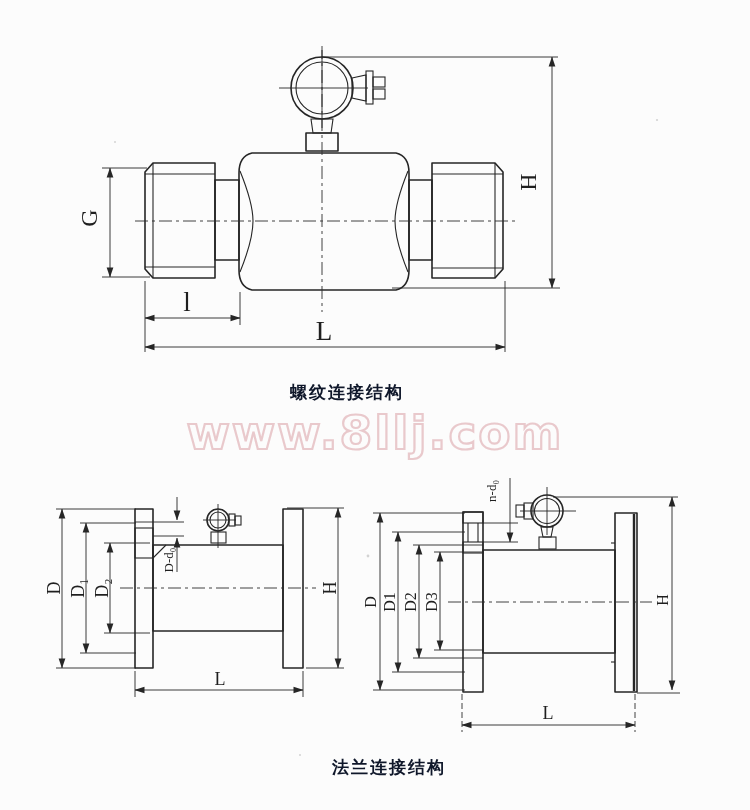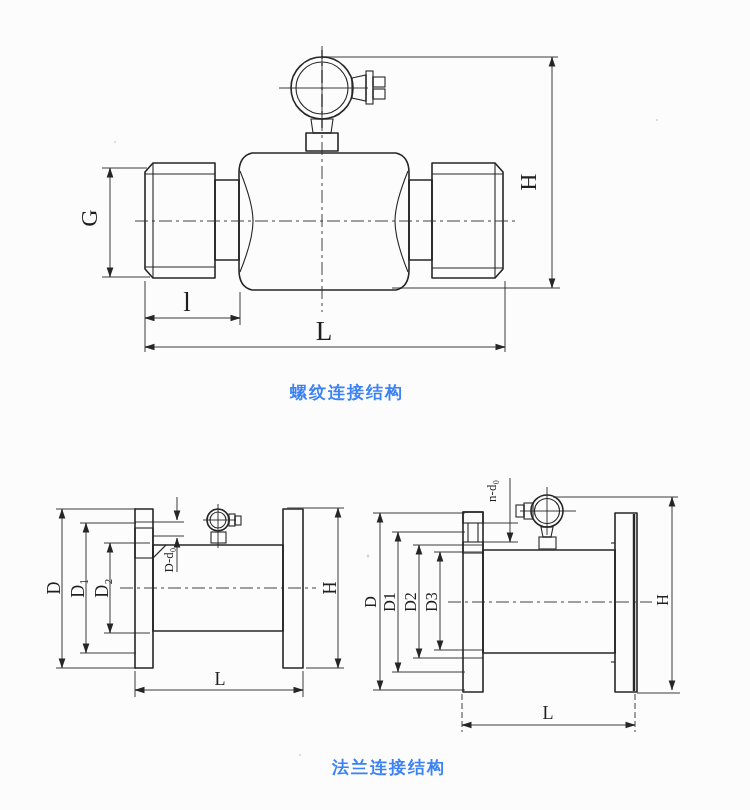--- a/index.html
+++ b/index.html
@@ -12,21 +12,21 @@
   .ol-thick{stroke:#262626;stroke-width:2.4;fill:none;}
   .dim{stroke:#262626;stroke-width:0.9;fill:none;}
   .cl{stroke:#2e2e2e;stroke-width:0.9;fill:none;stroke-dasharray:13 4 3 4;}
   .dash{stroke:#2e2e2e;stroke-width:0.9;fill:none;stroke-dasharray:6 3;}
   .t{font-family:"Liberation Serif","DejaVu Serif",serif;fill:#1f1f1f;}
   .t-lg{font-size:24px;}
   .t-md{font-size:18px;}
   .t-sm{font-size:16px;}
   .t-xs{font-size:13px;}
   .caption{position:absolute;font-family:"Liberation Serif","DejaVu Serif",serif;
-           font-weight:bold;font-size:17px;letter-spacing:2px;color:#3b82f6;text-align:center;}
+           font-weight:bold;font-size:17px;letter-spacing:2px;color:#0f172a;text-align:center;}
   .watermark{position:absolute;top:405px;left:0;width:750px;text-align:center;
              font-family:"DejaVu Sans","Liberation Sans",sans-serif;font-weight:bold;
              font-size:47px;letter-spacing:2px;color:transparent;
              -webkit-text-stroke:2.2px rgba(227,184,188,0.75);
              text-stroke:2.2px rgba(227,184,188,0.75);user-select:none;}
 </style>
 </head>
 <body>
 
 <div class="canvas">
@@ -262,16 +262,17 @@
   <g fill="#b9b9b9" opacity="0.6">
     <circle cx="368" cy="556" r="1.4"></circle>
     <circle cx="657" cy="120" r="1.1"></circle>
     <circle cx="115" cy="142" r="1"></circle>
     <circle cx="300" cy="755" r="1"></circle>
   </g>
 </svg>
 
 <div class="caption" style="top:381px;left:247px;width:200px;">螺纹连接结构</div>
 
+<div class="watermark">www.8llj.com</div>
 
 <div class="caption" style="top:756px;left:289px;width:200px;">法兰连接结构</div>
 
 </div>
 
 </body></html>

